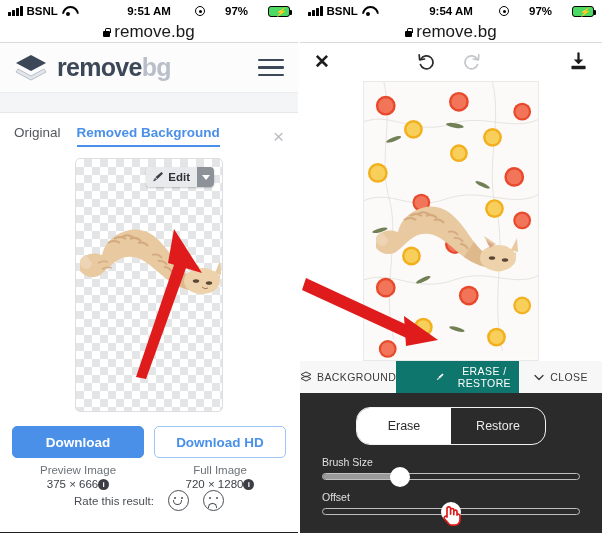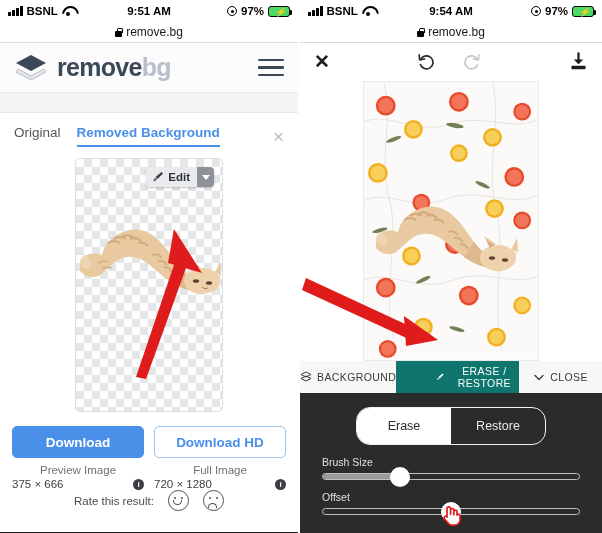--- a/index.html
+++ b/index.html
@@ -9,21 +9,21 @@
   .screens { display:flex; width:602px; height:533px; background:#ffffff; }
   .panel { position:relative; overflow:hidden; background:#fff; }
   .panel-left { width:300px; height:533px; border-right:2px solid #ffffff; }
   .panel-right { width:302px; height:533px; }
 
   
   .statusbar { height:22px; display:flex; align-items:center;
     padding:0 8px; font-size:11.5px; font-weight:bold; color:#000; }
   .sb-left { display:flex; align-items:center; gap:4px; flex:1; }
   .sb-center { flex:0 0 auto; }
-  .sb-right { display:flex; align-items:center; gap:4px; flex:1;
+  .sb-right { display:flex; align-items:center; gap:20px; flex:1;
     justify-content:flex-end; }
   .bars { display:flex; align-items:flex-end; gap:1.5px; height:10px; }
   .bars i { display:block; width:2.5px; background:#000; border-radius:.5px; }
   .bars i:nth-child(1){height:4px}.bars i:nth-child(2){height:6px}
   .bars i:nth-child(3){height:8px}.bars i:nth-child(4){height:10px}
   .wifi { width:13px; height:10px; position:relative; }
   .wifi::before{content:"";position:absolute;left:0;top:0;width:13px;height:13px;
     border:2.5px solid #000;border-radius:50%;clip-path:polygon(0 0,100% 0,100% 46%,0 46%);}
   .wifi::after{content:"";position:absolute;left:4.6px;top:6.2px;width:4px;height:4px;
     background:#000;border-radius:50%;}
@@ -31,21 +31,21 @@
   .loc::after{content:"";position:absolute;left:2.6px;top:2.6px;width:3px;height:3px;
     background:#000;border-radius:50%;}
   .batt { width:22px;height:11px;border:1.2px solid #000;border-radius:3px;
     position:relative;background:#4cd964;}
   .batt::after{content:"";position:absolute;right:-3.2px;top:3px;width:2px;height:5px;
     background:#000;border-radius:0 1px 1px 0;}
   .bolt{position:absolute;left:6px;top:0px;font-size:9px;color:#000;line-height:11px;}
 
   
   .urlbar { height:20px; display:flex; align-items:center; justify-content:center;
-    gap:4px; font-size:12px; color:#1a1a1a; background:#fff; }
+    gap:4px; font-size:17px; color:#1a1a1a; background:#fff; }
   .lock { width:7px; height:9px; position:relative; }
   .lock::before{content:"";position:absolute;bottom:0;left:0;width:7px;height:5.5px;
     background:#000;border-radius:1px;}
   .lock::after{content:"";position:absolute;top:0;left:1.5px;width:4px;height:4.5px;
     border:1.3px solid #000;border-bottom:none;border-radius:2px 2px 0 0;}
   .url-divider{height:1px;background:#d8dadd;}
 
   
   .app-header { height:50px; background:#fcfcfd; display:flex; align-items:center;
     padding:0 14px; border-bottom:1px solid #ececee; }
@@ -92,21 +92,21 @@
 
   
   .dl-row { display:flex; gap:10px; padding:0 12px; margin-top:14px; }
   .dl-col { flex:1; text-align:center; }
   .btn { display:block; width:100%; height:32px; border-radius:5px; font-size:13.5px;
     font-weight:bold; line-height:32px; cursor:pointer; }
   .btn-primary { background:#4a90e8; color:#fff; border:1px solid #4a90e8; }
   .btn-outline { background:#fff; color:#4a90e8; border:1.3px solid #9dc4f2; }
   .dl-sub1 { font-size:11.5px; color:#6c7278; margin-top:6px; }
   .dl-sub2 { font-size:11.5px; color:#3b3f44; margin-top:2px;
-    display:flex; align-items:center; justify-content:space-between; }
+    display:flex; align-items:center; justify-content:center; }
   .info-i { width:11px;height:11px;border-radius:50%;background:#3b3f44;color:#fff;
     font-size:8px;font-weight:bold;line-height:11px;text-align:center;font-style:normal;
     display:inline-block;cursor:pointer;}
 
   
   .rate-row { display:flex; align-items:center; justify-content:center; gap:14px;
     font-size:11.5px; color:#4a4e53; }
   .face { width:21px;height:21px;border:1.4px solid #4a4e53;border-radius:50%;
     position:relative;cursor:pointer;}
   .face .eye{position:absolute;top:6px;width:2.4px;height:2.4px;border-radius:50%;

